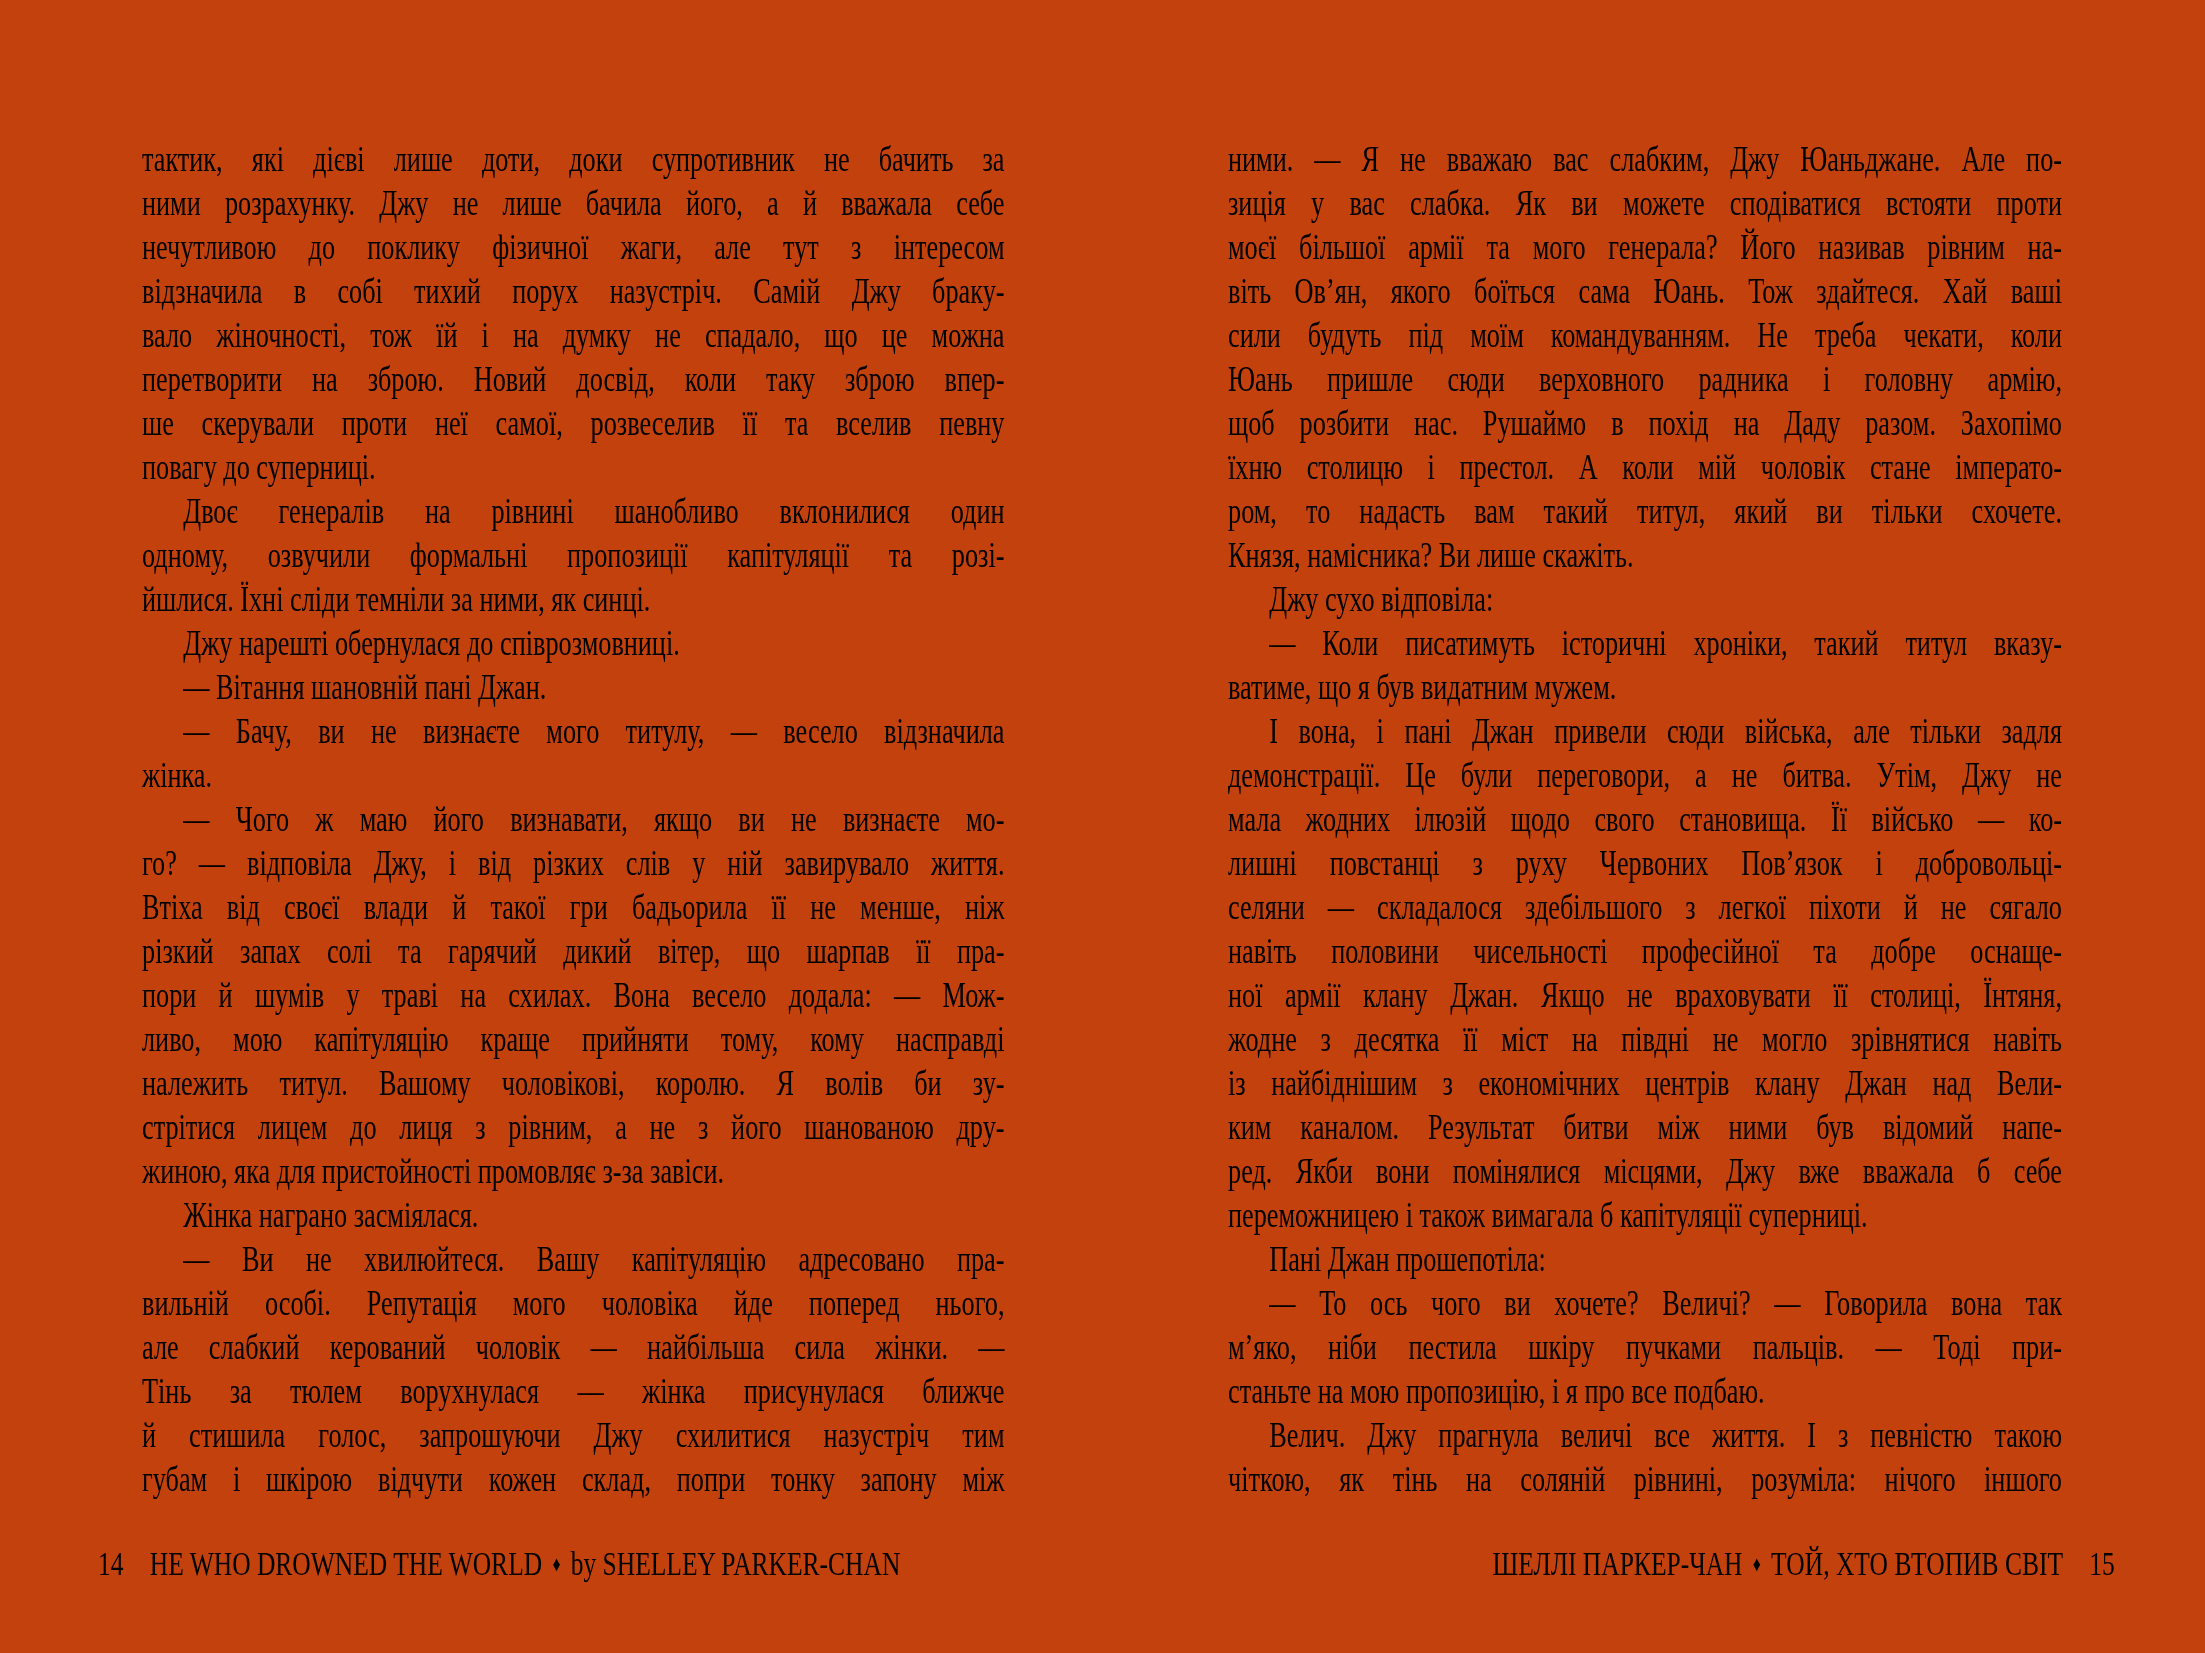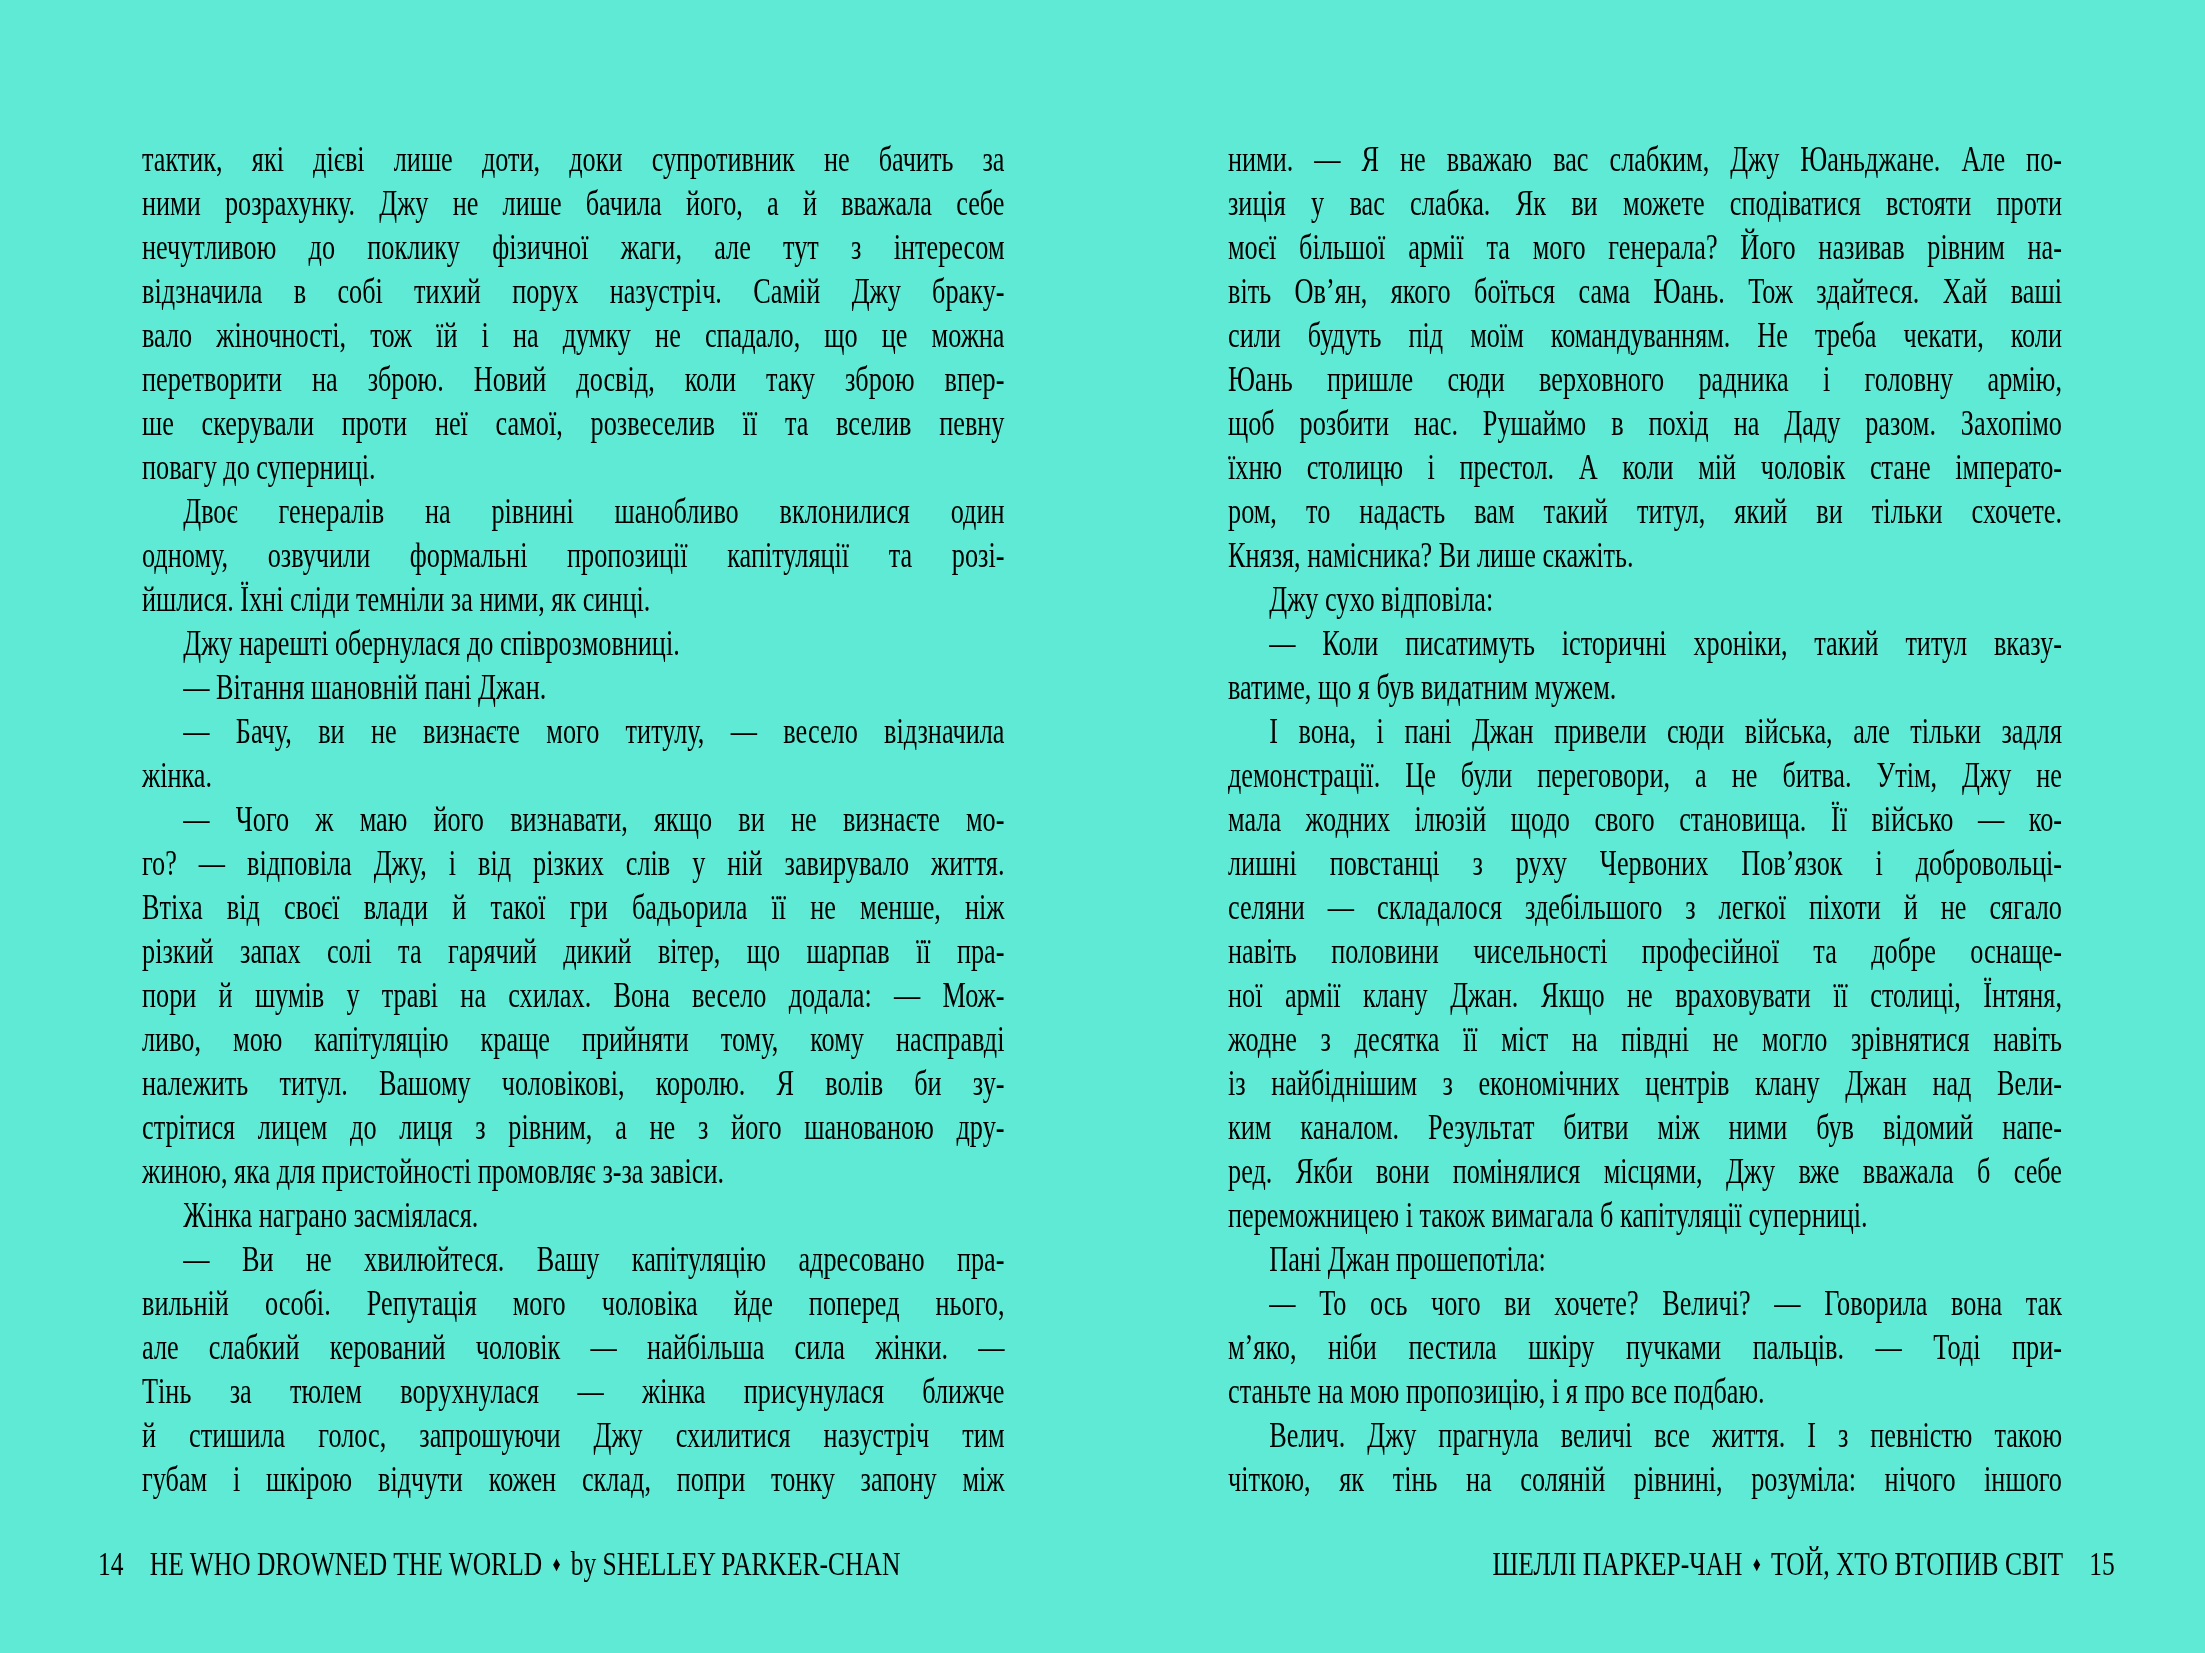--- a/index.html
+++ b/index.html
@@ -3,21 +3,21 @@
 <meta charset="utf-8">
 <style>
   html, body { margin: 0; padding: 0; overflow: hidden; }
   body {
     width: 2205px; height: 1654px;
     background: #ffffff;
     color: #000000;
     font-family: "Liberation Serif", "DejaVu Serif", serif;
     position: relative;
   }
-  .spread { position: absolute; inset: 0; background: #5eead4; text-decoration: underline; }
+  .spread { position: absolute; inset: 0; background: #c2410c; text-decoration: underline; }
   .page { position: absolute; top: 0; height: 100%; }
   .page-left  { left: 0;      width: 1102px; }
   .page-right { left: 1104px; width: 1103px; }
 
   
   .text-block {
     position: absolute;
     top: 138px;
     font-size: 35px;
     line-height: 44px;

